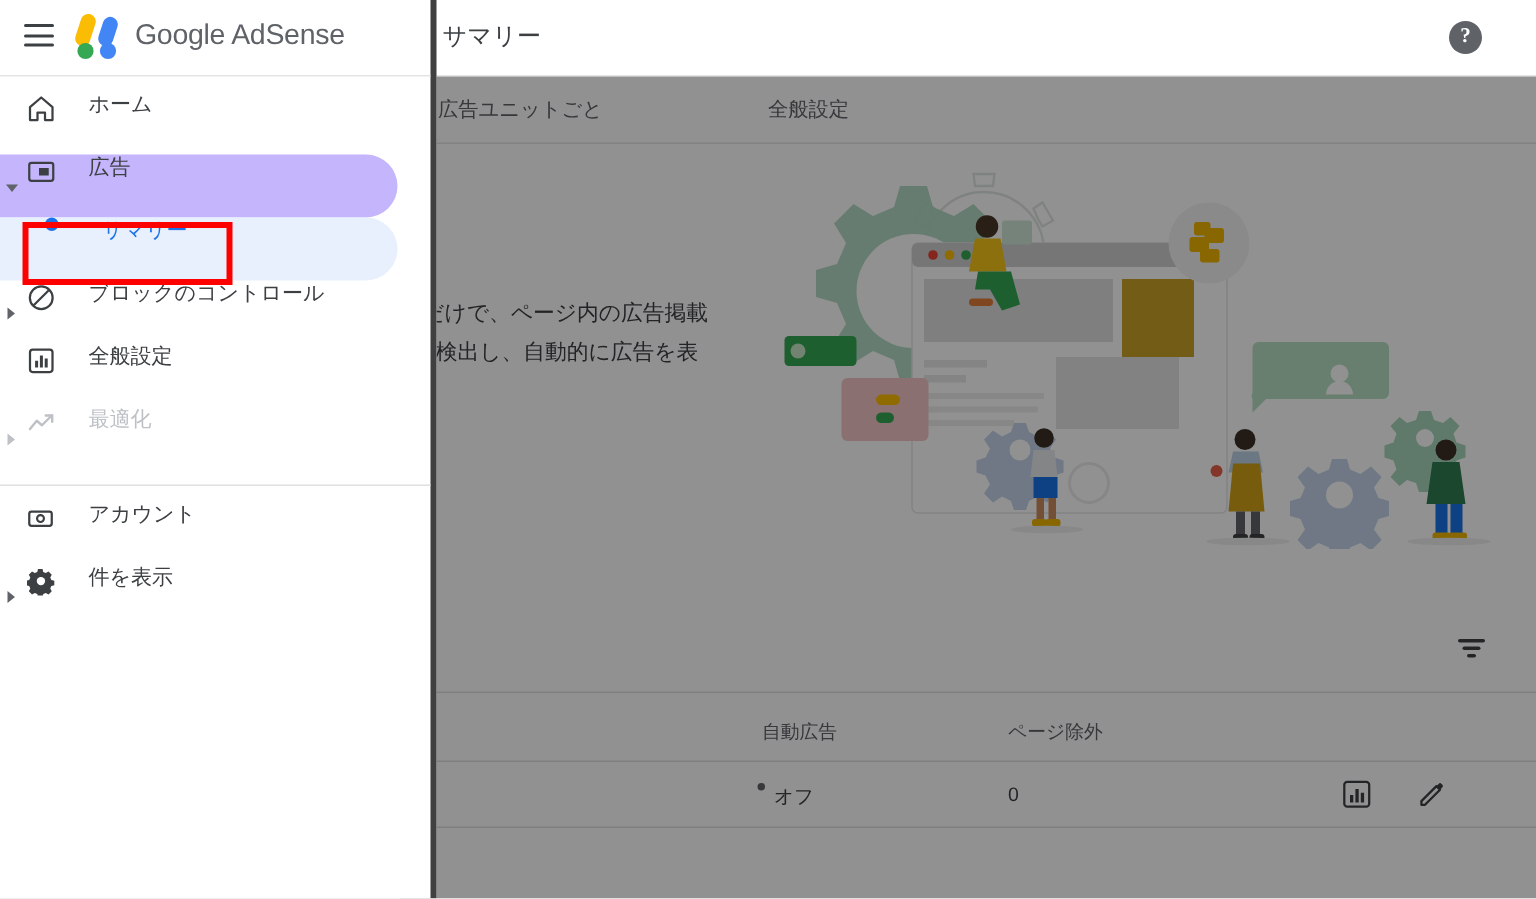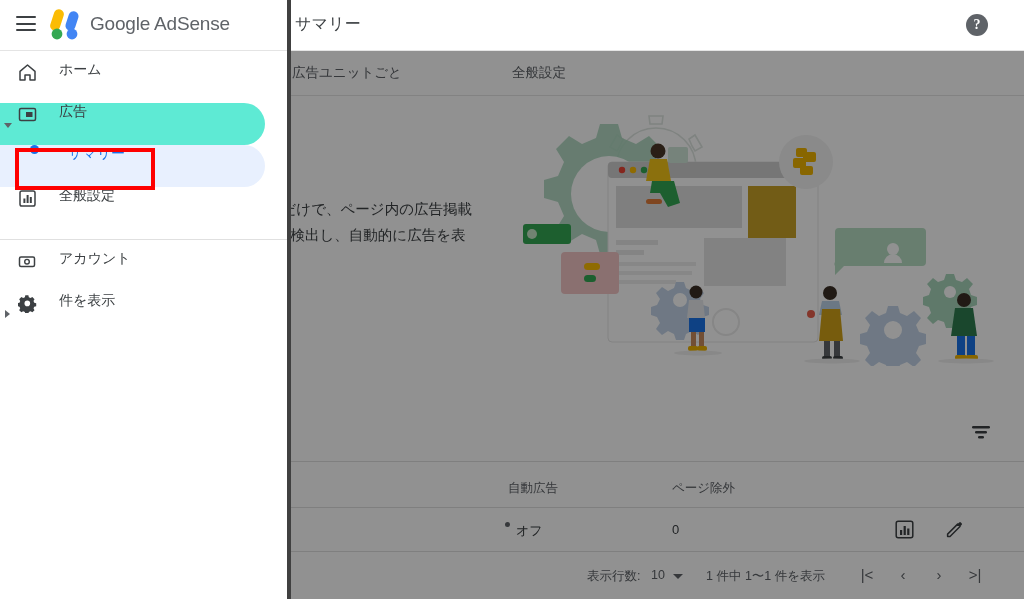--- a/index.html
+++ b/index.html
@@ -283,21 +283,21 @@
   }
   .nav-item .caret.dim { border-left-color: #bdc1c6; }
   .nav-item .nav-icon {
     width: 22px; height: 22px;
     flex: none;
     margin-right: 21px;
     display: flex;
     align-items: center;
     justify-content: center;
   }
-  .nav-item.selected-parent { background: #5eead4; }
+  .nav-item.selected-parent { background: #c4b5fd; }
   .nav-item.selected-child  { background: #e8f0fe; color: #1a73e8; }
   .nav-item.disabled { color: #bdc1c6; }
   .nav-item.sub { padding-left: 24px; }
   .nav-item.sub .bullet {
     width: 9px; height: 9px;
     border-radius: 50%;
     background: #1a73e8;
     margin-left: 6px;
     margin-right: 29px;
     flex: none;
@@ -487,30 +487,20 @@
         </svg>
       </div>
       <div id="row-edit-icon">
         <svg width="19" height="19" viewBox="0 0 19 19">
           <path d="M2.6 14.1 L12.6 4.1 l2.4 2.4 L5 16.5 H2.6 z" fill="none" stroke="#3c4043" stroke-width="1.5" stroke-linejoin="round"></path>
           <path d="M12.6 4.1 l1.6 -1.6 a1.2 1.2 0 0 1 1.7 0 l0.7 0.7 a1.2 1.2 0 0 1 0 1.7 L15 6.5z" fill="#3c4043"></path>
         </svg>
       </div>
     </div>
 
-    <div id="pagination">
-      <div class="pg" id="pg-rows-label">表示行数:</div>
-      <div class="pg" id="pg-rows-value">10</div>
-      <div id="pg-rows-caret"></div>
-      <div class="pg" id="pg-range">1 件中 1〜1 件を表示</div>
-      <div class="pg-btn" id="pg-first">|&lt;</div>
-      <div class="pg-btn" id="pg-prev">‹</div>
-      <div class="pg-btn" id="pg-next">›</div>
-      <div class="pg-btn" id="pg-last">&gt;|</div>
-    </div>
 
   </div>
 
   <div id="scrim"></div>
 
   <div id="drawer">
 
     <div id="drawer-header">
       <div id="menu-icon">
         <span></span>
@@ -549,33 +539,53 @@
         </span>
         <span>広告</span>
       </div>
 
       <div class="nav-item sub selected-child">
         <span class="bullet"></span>
         <span>サマリー</span>
       </div>
 
 
+      <div class="nav-item">
+        <span class="caret"></span>
+        <span class="nav-icon">
+          <svg width="19" height="19" viewBox="0 0 19 19">
+            <circle cx="9.5" cy="9.5" r="7.6" fill="none" stroke="#3c4043" stroke-width="1.5"></circle>
+            <line x1="4.3" y1="14.7" x2="14.7" y2="4.3" stroke="#3c4043" stroke-width="1.5"></line>
+          </svg>
+        </span>
+        <span>ブロックのコントロール</span>
+      </div>
 
       <div class="nav-item">
         <span class="nav-icon">
           <svg width="19" height="19" viewBox="0 0 19 19">
             <rect x="2" y="2" width="15" height="15" rx="1.8" fill="none" stroke="#3c4043" stroke-width="1.5"></rect>
             <rect x="5.4" y="9.5" width="2" height="4.5" fill="#3c4043"></rect>
             <rect x="8.6" y="6" width="2" height="8" fill="#3c4043"></rect>
             <rect x="11.8" y="8" width="2" height="6" fill="#3c4043"></rect>
           </svg>
         </span>
         <span>全般設定</span>
       </div>
 
+      <div class="nav-item disabled">
+        <span class="caret dim"></span>
+        <span class="nav-icon">
+          <svg width="19" height="19" viewBox="0 0 19 19">
+            <polyline points="2,13 6.5,7.5 10,10.5 16.5,4" fill="none" stroke="#bdc1c6" stroke-width="1.6" stroke-linejoin="round" stroke-linecap="round"></polyline>
+            <polyline points="12.5,4 16.8,4 16.8,8.2" fill="none" stroke="#bdc1c6" stroke-width="1.6" stroke-linecap="round"></polyline>
+          </svg>
+        </span>
+        <span>最適化</span>
+      </div>
 
       <div id="nav-divider"></div>
 
       <div class="nav-item">
         <span class="nav-icon">
           <svg width="19" height="19" viewBox="0 0 19 19">
             <rect x="1.5" y="5" width="15" height="9.5" rx="1.5" fill="none" stroke="#3c4043" stroke-width="1.5"></rect>
             <circle cx="9" cy="9.7" r="2.3" fill="none" stroke="#3c4043" stroke-width="1.4"></circle>
           </svg>
         </span>

